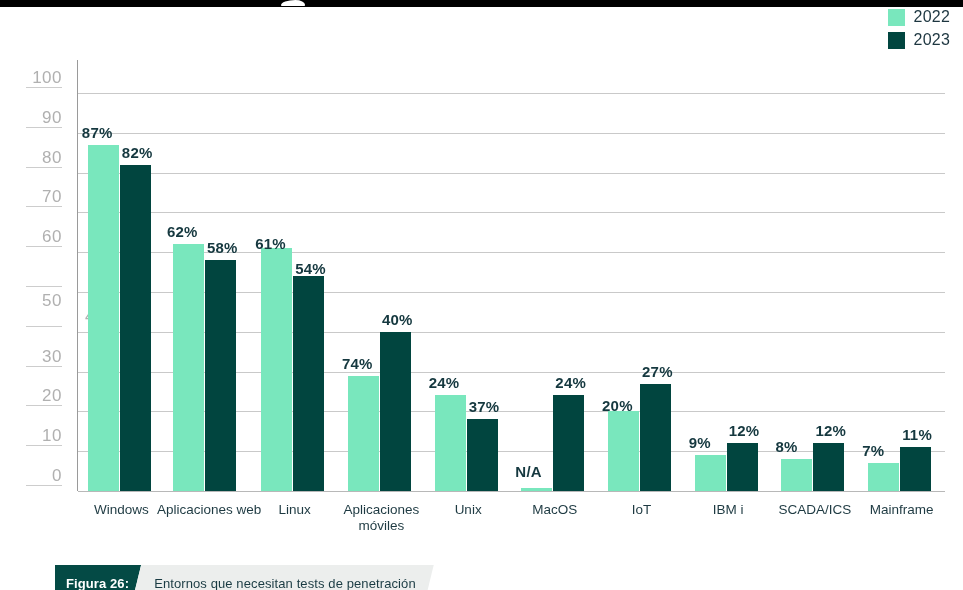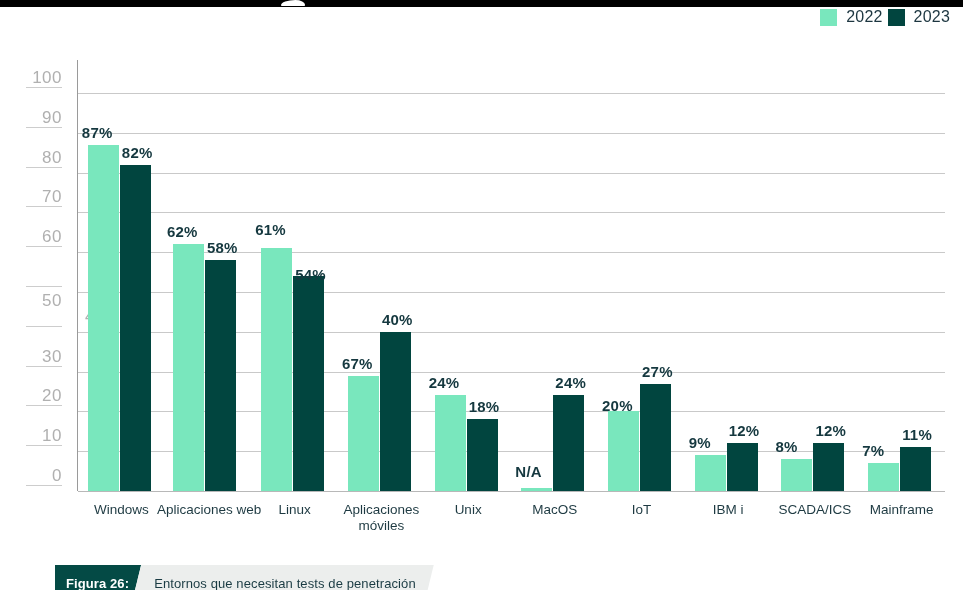--- a/index.html
+++ b/index.html
@@ -34,21 +34,21 @@
     background: #ffffff;
     border-radius: 60% 40% 10% 10% / 90% 80% 10% 10%;
   }
 
   
   #legend {
     position: absolute;
     right: 13px;
     top: 8px;
     display: flex;
-    flex-direction: row;
+    flex-direction: column;
     align-items: flex-start;
     gap: 5px;
   }
   .legend-row {
     display: flex;
     align-items: center;
     gap: 9px;
   }
   .legend-swatch {
     width: 17px;
@@ -242,35 +242,35 @@
           <div class="bar-label" style="bottom: 330.36px; left: 34px;">82%</div>
         </div>
         <div class="group" style="left: 95px; width: 63px;">
           <div class="bar y2022" style="width: 31px; height: 246.76px; left: 0px; background: rgb(121, 231, 189);"></div>
           <div class="bar-label" style="bottom: 250.76px; left: -6px;">62%</div>
           <div class="bar y2023" style="width: 31px; height: 230.84px; left: 32px; background: rgb(1, 69, 63);"></div>
           <div class="bar-label" style="bottom: 234.84px; left: 34px;">58%</div>
         </div>
         <div class="group" style="left: 183.25px; width: 63px;">
           <div class="bar y2022" style="width: 31px; height: 242.78px; left: 0px; background: rgb(121, 231, 189);"></div>
-          <div class="bar-label" style="bottom: 253px; left: -6px;">61%</div>
+          <div class="bar-label" style="bottom: 239px; left: -6px;">61%</div>
           <div class="bar y2023" style="width: 31px; height: 214.92px; left: 32px; background: rgb(1, 69, 63);"></div>
-          <div class="bar-label" style="bottom: 208px; left: 34px;">54%</div>
+          <div class="bar-label" style="bottom: 214px; left: 34px;">54%</div>
         </div>
         <div class="group" style="left: 269.95px; width: 63px;">
           <div class="bar y2022" style="width: 31px; height: 115.42px; left: 0px; background: rgb(121, 231, 189);"></div>
-          <div class="bar-label" style="bottom: 119.42px; left: -6px;">67%</div>
+          <div class="bar-label" style="bottom: 119.42px; left: -6px;">74%</div>
           <div class="bar y2023" style="width: 31px; height: 159.2px; left: 32px; background: rgb(1, 69, 63);"></div>
           <div class="bar-label" style="bottom: 163.2px; left: 34px;">40%</div>
         </div>
         <div class="group" style="left: 356.65px; width: 63px;">
           <div class="bar y2022" style="width: 31px; height: 95.52px; left: 0px; background: rgb(121, 231, 189);"></div>
           <div class="bar-label" style="bottom: 99.52px; left: -6px;">24%</div>
           <div class="bar y2023" style="width: 31px; height: 71.64px; left: 32px; background: rgb(1, 69, 63);"></div>
-          <div class="bar-label" style="bottom: 75.64px; left: 34px;">18%</div>
+          <div class="bar-label" style="bottom: 75.64px; left: 34px;">37%</div>
         </div>
         <div class="group" style="left: 443.35px; width: 63px;">
           <div class="bar y2022" style="width: 31px; height: 3px; left: 0px; background: rgb(121, 231, 189);"></div>
           <div class="bar-label" style="bottom: 11px; left: -6px;">N/A</div>
           <div class="bar y2023" style="width: 31px; height: 95.52px; left: 32px; background: rgb(1, 69, 63);"></div>
           <div class="bar-label" style="bottom: 99.52px; left: 34px;">24%</div>
         </div>
         <div class="group" style="left: 530.05px; width: 63px;">
           <div class="bar y2022" style="width: 31px; height: 79.6px; left: 0px; background: rgb(121, 231, 189);"></div>
           <div class="bar-label" style="bottom: 77px; left: -6px;">20%</div>

